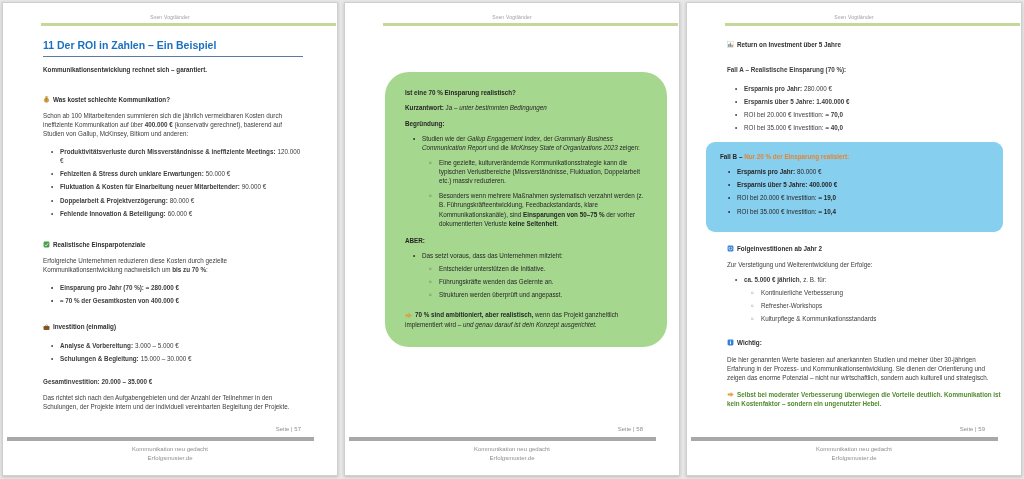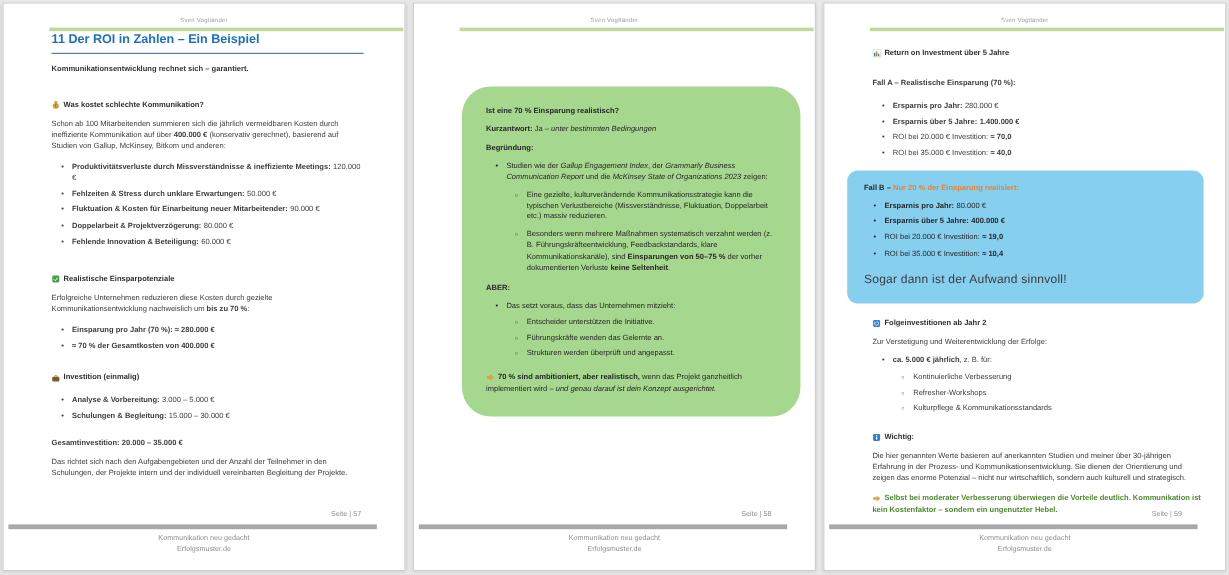--- a/index.html
+++ b/index.html
@@ -7,21 +7,21 @@
   .canvas{position:relative;width:1024px;height:479px;background:#e7e7e7;}
   .page{position:absolute;top:2px;width:336px;height:474px;background:#fff;
     border:1px solid #cfcfcf;box-sizing:border-box;overflow:hidden;
     box-shadow:0 1px 3px rgba(0,0,0,.18);font-size:6.3px;color:#3c3c3c;line-height:1.45;}
   .p1{left:2px}.p2{left:344px}.p3{left:686px}
   .hdr-name{margin-top:11px;text-align:center;font-size:5px;color:#9d9d9d;letter-spacing:.2px;}
   .hdr-line{height:3px;background:#c5d79b;margin:2px 1px 0 38px;}
   .content{padding:0 34px 0 40px;}
   .bd{font-weight:bold;}
   .it{font-style:italic;}
-  .title{font-size:10.5px;font-weight:bold;color:#1b70c0;
+  .title{margin-top:12px;font-size:10.5px;font-weight:bold;color:#1b70c0;
     padding-bottom:3px;border-bottom:1px solid #5b7ba6;}
   .subtitle{margin-top:8px;font-weight:bold;color:#333;}
   .sec-h{margin-top:20px;font-weight:bold;color:#2f2f2f;display:flex;align-items:center;gap:3px;}
   .para{margin-top:7px;}
   .list{margin-top:9px;}
   .li{margin:0 0 4px 17px;position:relative;}
   .li::before{content:"•";position:absolute;left:-9px;top:0;}
   .li2{margin:0 0 4px 34px;position:relative;}
   .li2::before{content:"○";position:absolute;left:-10px;top:0;font-size:4.5px;line-height:2;}
   .v{margin-left:2px;}
@@ -207,21 +207,20 @@
     </div>
 
     <div class="bluebox">
       <div><span class="bd">Fall B – </span><span class="orange">Nur 20 % der Einsparung realisiert:</span></div>
       <div class="list" style="margin-top:6px">
         <div class="li"><span class="bd">Ersparnis pro Jahr:</span><span class="v">80.000 €</span></div>
         <div class="li"><span class="bd">Ersparnis über 5 Jahre:</span><span class="v bd">400.000 €</span></div>
         <div class="li"><span>ROI bei 20.000 € Investition:</span><span class="v bd">≈ 19,0</span></div>
         <div class="li"><span>ROI bei 35.000 € Investition:</span><span class="v bd">≈ 10,4</span></div>
       </div>
-      <div class="bigline">Sogar dann ist der Aufwand sinnvoll!</div>
     </div>
 
     <div class="content" style="padding:0 20px 0 40px;">
       <div class="sec-h" style="margin-top:12px">
         <svg class="ic" viewBox="0 0 12 12">
             <use href="#ic-repeat"></use>
           </svg>
         <span>Folgeinvestitionen ab Jahr 2</span>
       </div>
       <div class="para">Zur Verstetigung und Weiterentwicklung der Erfolge:</div>

